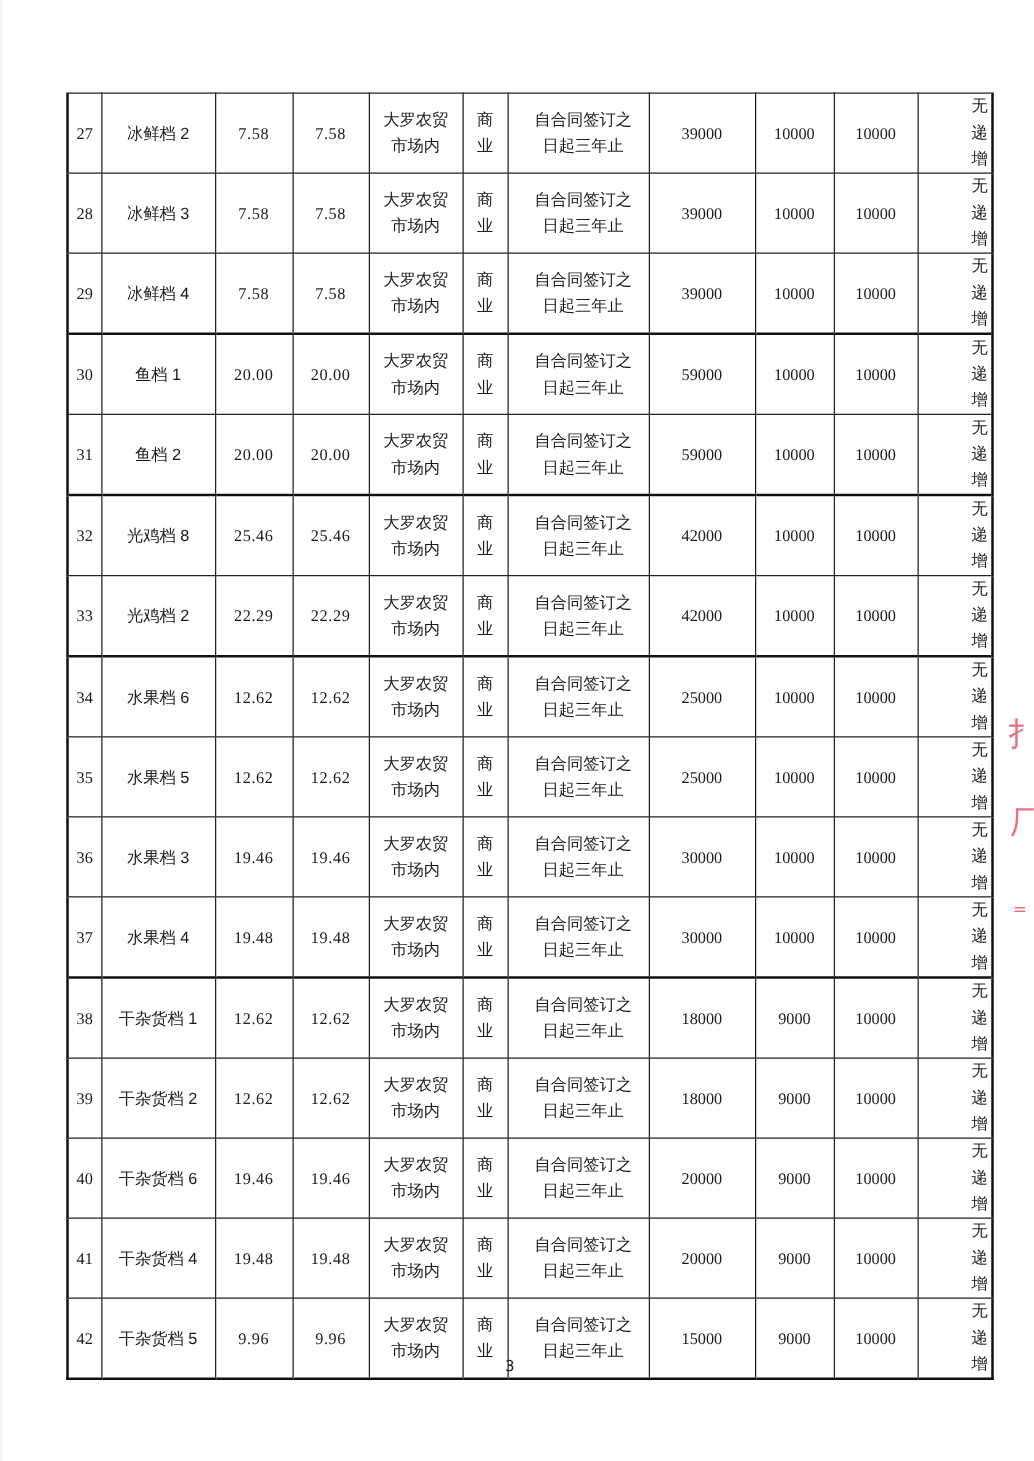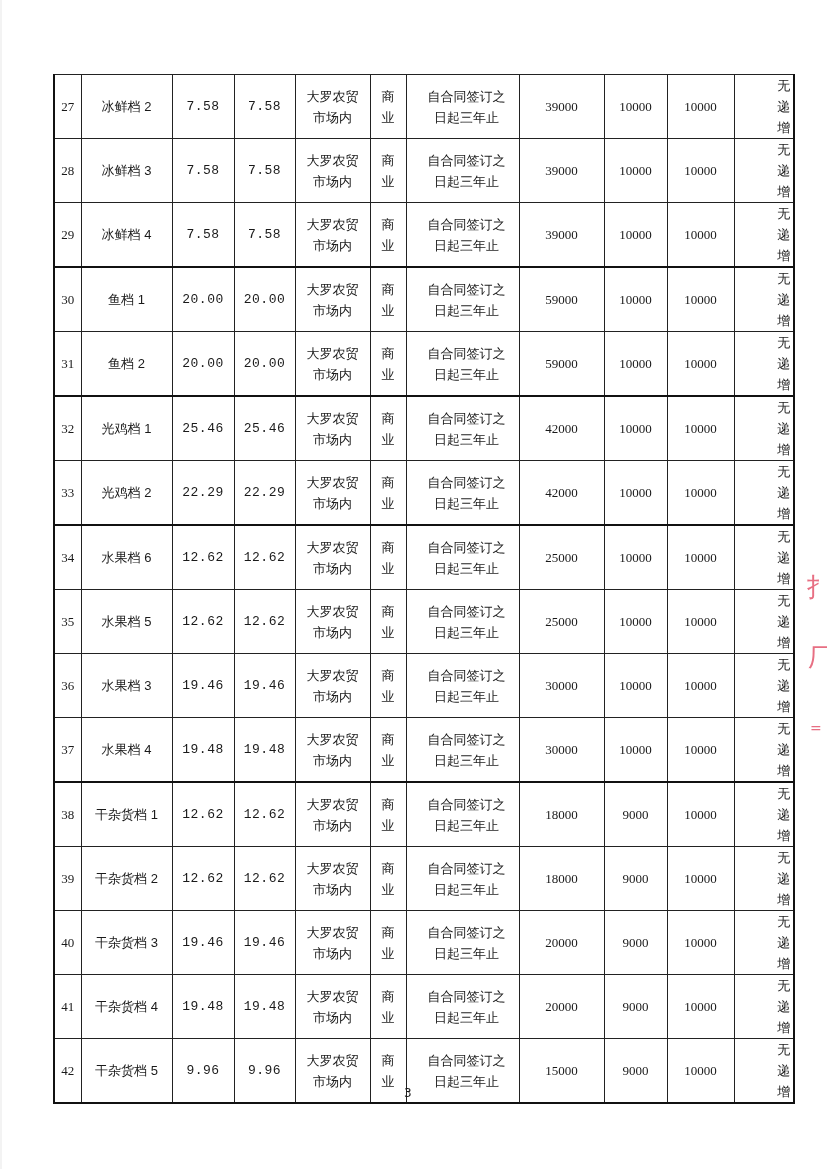--- a/index.html
+++ b/index.html
@@ -11,21 +11,21 @@
   table.grid td { border:1px solid #222; text-align:center; vertical-align:middle;
                   font-size:13px; padding:0; height:59px; line-height:21px; }
   table.grid tr.group-start td { border-top:2px solid #111; }
   table.grid td:first-child { border-left:2px solid #111; }
   table.grid td:last-child { border-right:2px solid #111;padding-left:40px; }
   table.grid tr:last-child td { border-bottom:2px solid #111; }
   td.name { font-family:Liberation Sans, sans-serif; font-size:13px; }
   td.loc, td.use, td.term, td.inc { font-family:"DejaVu Sans","Liberation Sans",sans-serif; font-size:13.5px; }
   td.term { text-align:left; padding-left:8px !important;margin-left:48px; }
   td.num { font-family:"Liberation Serif","DejaVu Serif",serif; font-size:13px; }
-  td.area { font-family:Liberation Mono, monospace; font-size:13px; letter-spacing:0.5px; }
+  td.area { font-family:Liberation Serif, serif; font-size:13px; letter-spacing:0.5px; }
   .line { display:block; }
   .page-number { position:absolute; left:404px; top:1086px; font-size:12px;
                  font-family:"DejaVu Sans","Liberation Sans",sans-serif; }
   .stamp { position:absolute; left:806px; top:570px; width:20px; height:210px; }
   .stamp span { position:absolute; color:#e0405a; opacity:0.75; font-size:26px;
                 font-family:"DejaVu Serif",serif; }
   .edge-line { position:absolute; left:0; top:0; width:2px; height:1169px; background:#f3f3f3; }
 </style>
 </head>
 <body>
@@ -236,21 +236,21 @@
           </td>
           <td class="inc">
             <span class="line">无递增</span>
           </td>
         </tr>
         <tr class="group-start">
           <td class="num">
             <span class="line">32</span>
           </td>
           <td class="name">
-            <span class="line">光鸡档 1</span>
+            <span class="line">光鸡档 8</span>
           </td>
           <td class="area">
             <span class="line">25.46</span>
           </td>
           <td class="area">
             <span class="line">25.46</span>
           </td>
           <td class="loc">
             <span class="line">大罗农贸</span>
             <span class="line">市场内</span>
@@ -540,21 +540,21 @@
           </td>
           <td class="inc">
             <span class="line">无递增</span>
           </td>
         </tr>
         <tr>
           <td class="num">
             <span class="line">40</span>
           </td>
           <td class="name">
-            <span class="line">干杂货档 3</span>
+            <span class="line">干杂货档 6</span>
           </td>
           <td class="area">
             <span class="line">19.46</span>
           </td>
           <td class="area">
             <span class="line">19.46</span>
           </td>
           <td class="loc">
             <span class="line">大罗农贸</span>
             <span class="line">市场内</span>

